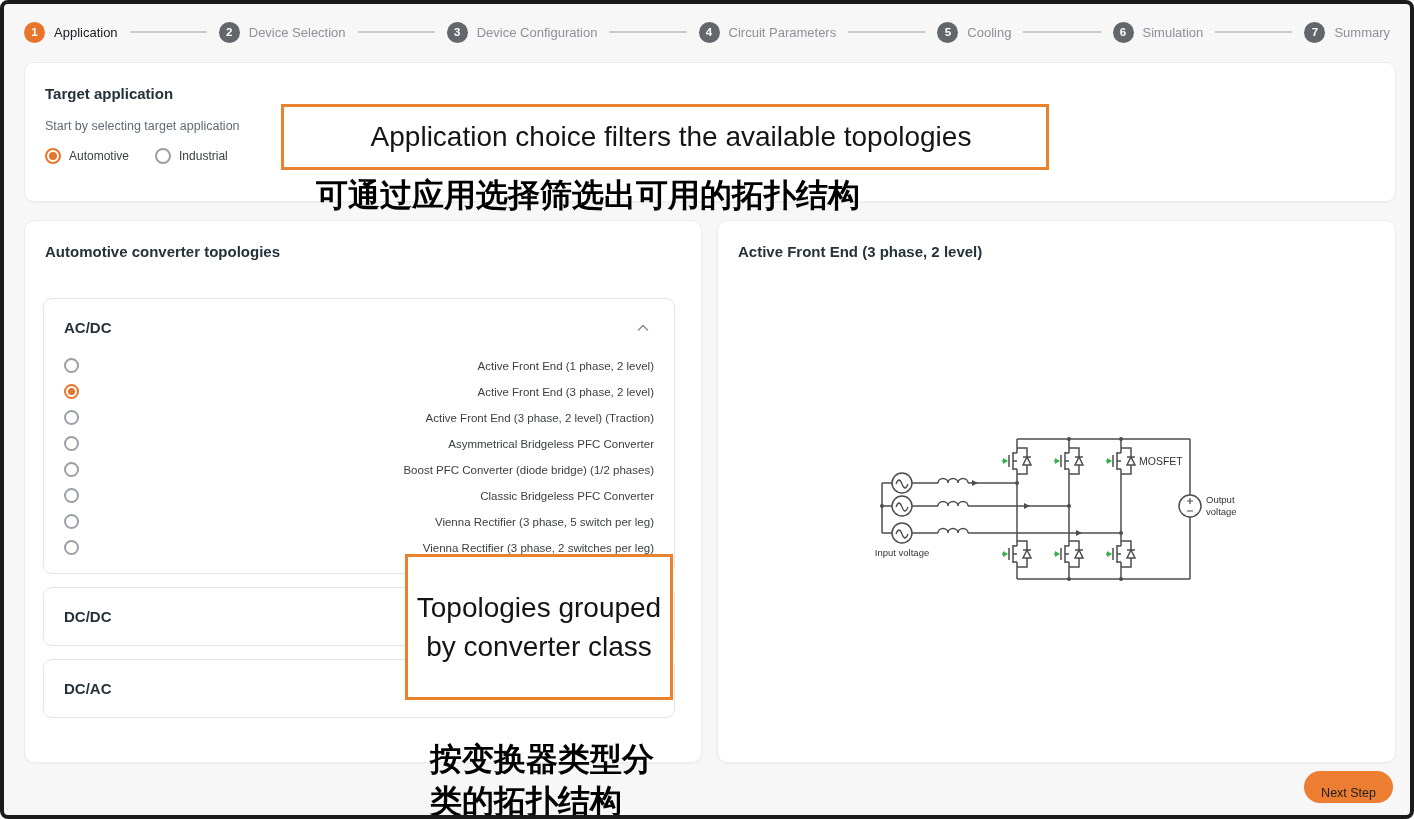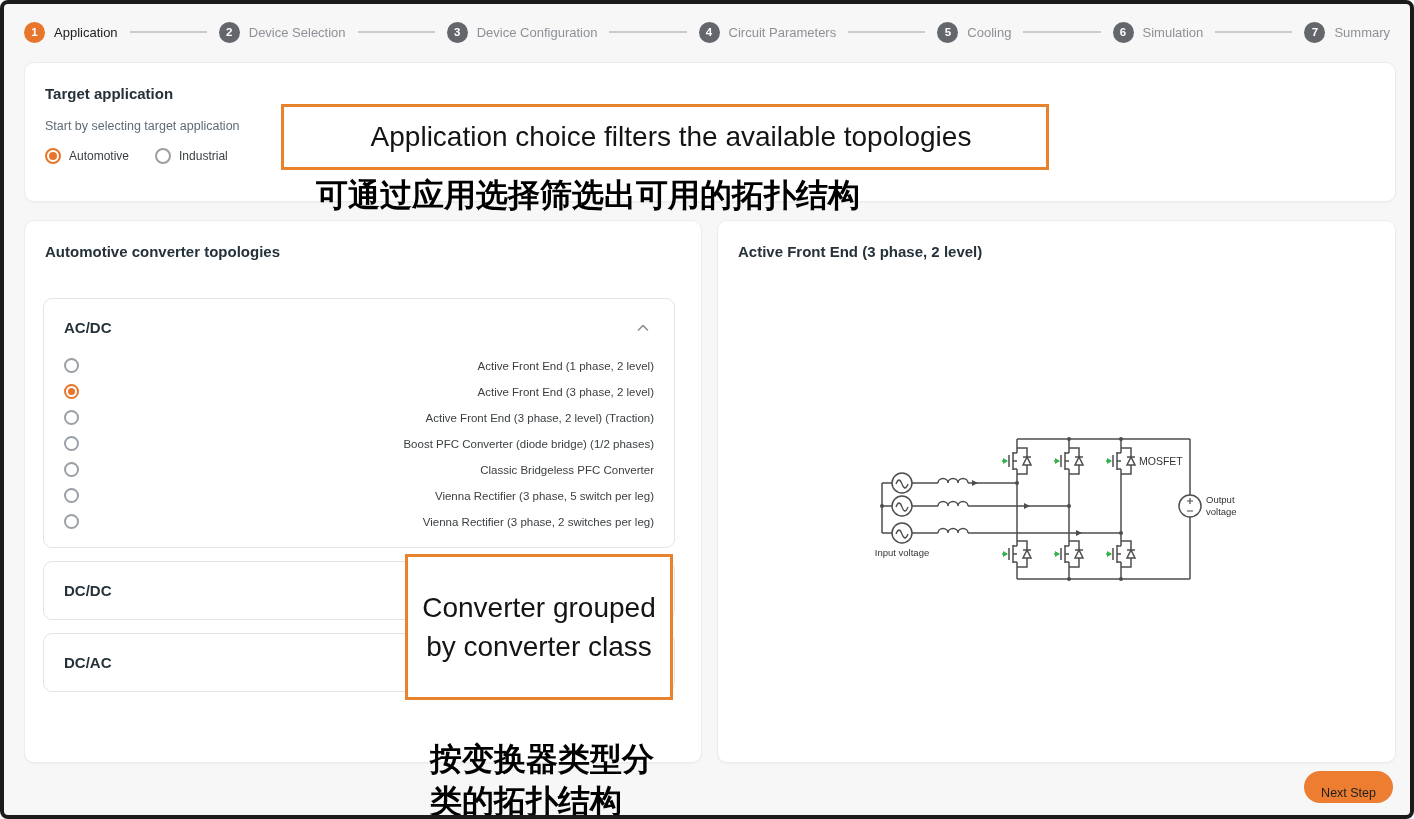--- a/index.html
+++ b/index.html
@@ -166,20 +166,24 @@
                 <span class="dot"></span>
               </span>
               <span class="opt-label">Active Front End (3 phase, 2 level)</span>
             </label>
             <label class="topo-row">
               <span class="radio sm"></span>
               <span class="opt-label">Active Front End (3 phase, 2 level) (Traction)</span>
             </label>
             <label class="topo-row">
               <span class="radio sm"></span>
+              <span class="opt-label">Asymmetrical Bridgeless PFC Converter</span>
+            </label>
+            <label class="topo-row">
+              <span class="radio sm"></span>
               <span class="opt-label">Boost PFC Converter (diode bridge) (1/2 phases)</span>
             </label>
             <label class="topo-row">
               <span class="radio sm"></span>
               <span class="opt-label">Classic Bridgeless PFC Converter</span>
             </label>
             <label class="topo-row">
               <span class="radio sm"></span>
               <span class="opt-label">Vienna Rectifier (3 phase, 5 switch per leg)</span>
             </label>
@@ -203,21 +207,21 @@
           <div class="acc-head">
             <span class="acc-label">DC/AC</span>
             <span class="chevron">
               <svg width="14" height="14" viewBox="0 0 14 14" fill="none" stroke="currentColor" stroke-width="1.6" stroke-linecap="round" stroke-linejoin="round">
                 <path d="M2.5 5 L7 9.5 L11.5 5"></path>
               </svg>
             </span>
           </div>
         </div>
       </div>
-    <div class="callout callout-topo">Converter grouped by converter class</div>
+    <div class="callout callout-topo">Topologies grouped by converter class</div>
     <div class="zh-note zh-topo">按变换器类型分类的拓扑结构</div>
   </div>
 
   <div class="card right-panel">
     <div class="card-title">Active Front End (3 phase, 2 level)</div>
 
     <div class="schematic">
       <svg width="430" height="185" viewBox="0 0 430 185">
         <defs>
           <g id="mos" stroke="#4d4d4d" stroke-width="1.5" fill="none">

